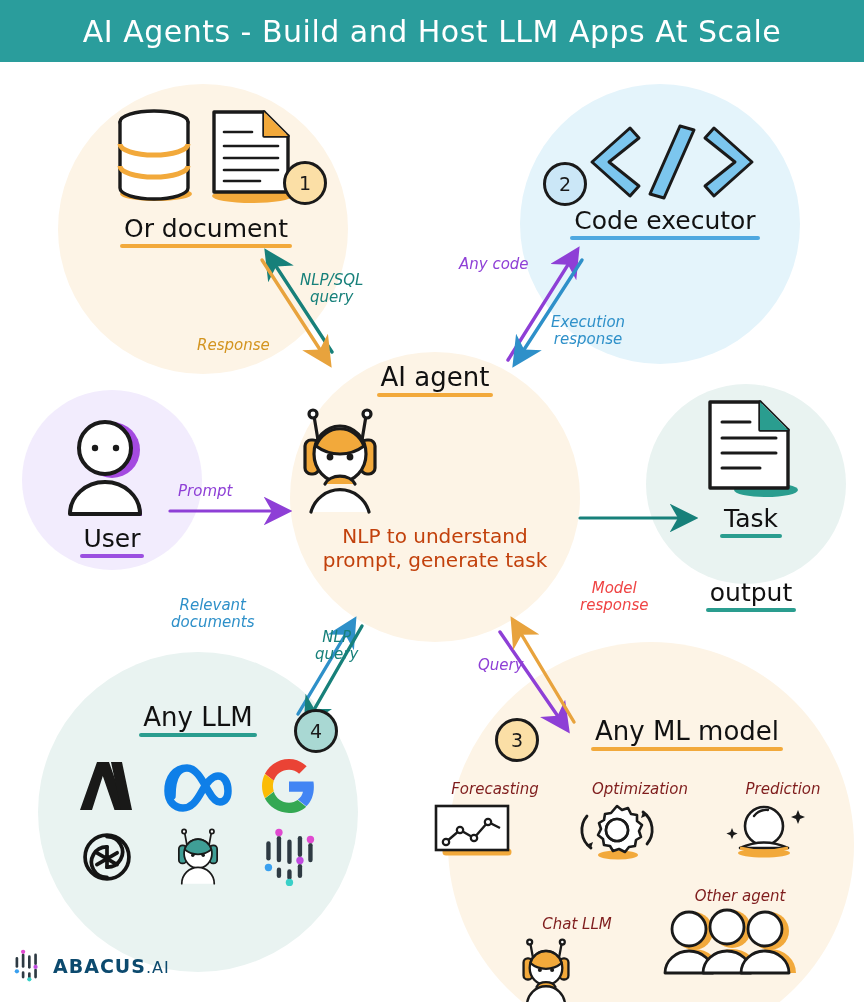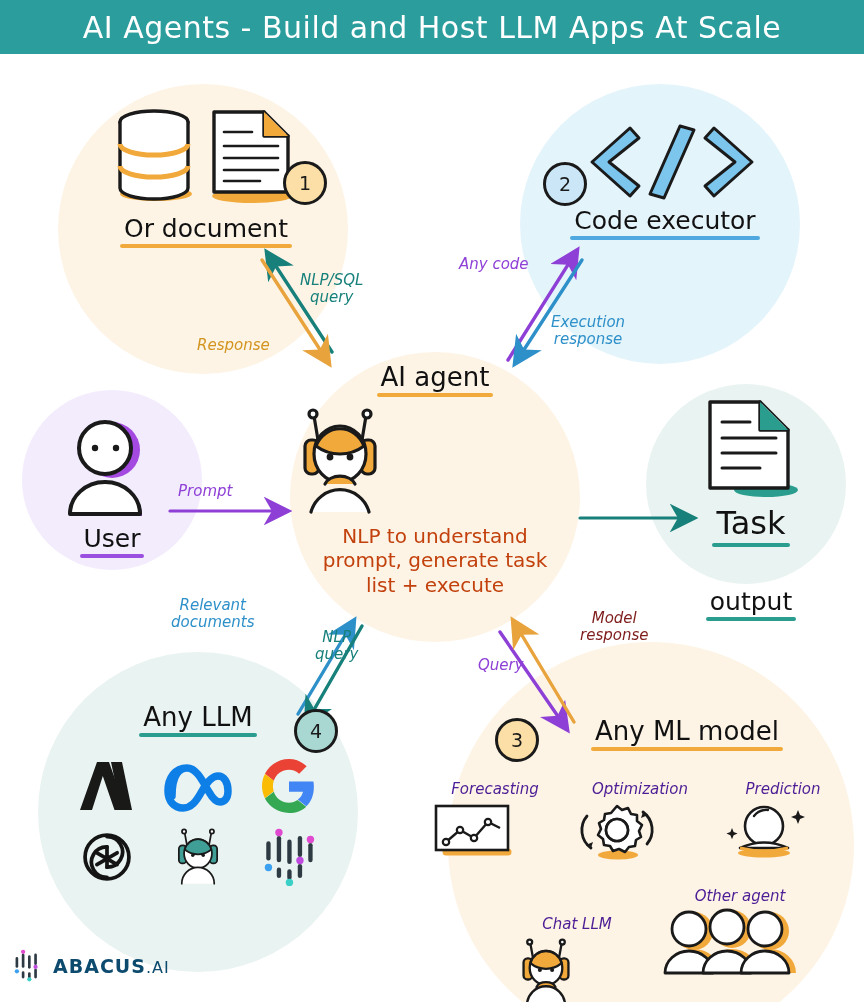--- a/index.html
+++ b/index.html
@@ -2,21 +2,21 @@
 <html><head>
 <meta charset="utf-8">
 <style>
   html,body{margin:0;padding:0;background:#ffffff;}
   body{
     width:864px;height:1002px;position:relative;overflow:hidden;
     font-family:"DejaVu Sans", sans-serif;
   }
   
   #header{
-    position:absolute;left:0;top:0;width:864px;height:54px;
+    position:absolute;left:0;top:0;width:864px;height:62px;
     background:#2a9d9c;display:flex;align-items:center;justify-content:center;
   }
   #header .title{
     color:#ffffff;font-size:30px;letter-spacing:.5px;
     font-family:"DejaVu Sans", sans-serif;font-weight:400;
   }
   
   #canvas{position:absolute;left:0;top:62px;width:864px;height:940px;}
   .blob{position:absolute;border-radius:50%;}
   .node{position:absolute;text-align:center;}
@@ -39,21 +39,21 @@
   .badge{
     position:absolute;width:38px;height:38px;border-radius:50%;
     border:3px solid #1a1a1a;display:flex;align-items:center;justify-content:center;
     font-size:19px;color:#1a1a1a;font-family:"DejaVu Sans", sans-serif;
   }
   .badge.cream{background:#fbdfa6;}
   .badge.blue{background:#cbe7f7;}
   .badge.teal{background:#a9d8d3;}
 
   .mini{position:absolute;text-align:center;}
-  .mini .cap{font-size:15px;color:#4c1d95;font-family:"DejaVu Sans", sans-serif;font-style:italic;white-space:nowrap;}
+  .mini .cap{font-size:15px;color:#7f1d1d;font-family:"DejaVu Sans", sans-serif;font-style:italic;white-space:nowrap;}
 
   
   #brand{position:absolute;left:12px;top:950px;display:flex;align-items:center;gap:9px;}
   #brand .word{font-size:19px;font-weight:700;color:#0c4a6e;letter-spacing:1px;
     font-family:"DejaVu Sans", sans-serif;}
   #brand .word .ai{font-weight:400;font-size:16px;}
   svg{display:block;overflow:visible;}
 </style>
 </head>
 <body>
@@ -126,21 +126,21 @@
     <div>Relevant</div>
     <div>documents</div>
   </div>
   <div class="arrowlabel" style="left:315px;top:567px;color:#17807a;text-align:center;">
     <div>NLP</div>
     <div>query</div>
   </div>
   <div class="arrowlabel" style="left:478px;top:595px;color:#8e3fd6;">
     <div>Query</div>
   </div>
-  <div class="arrowlabel" style="left:580px;top:548px;color:#7f1d1d;text-align:center;">
+  <div class="arrowlabel" style="left:580px;top:518px;color:#ef4444;text-align:center;">
     <div>Model</div>
     <div>response</div>
   </div>
 
   <div class="node" style="left:96px;top:44px;width:220px;">
     <svg width="200" height="98" viewBox="0 0 200 98" style="margin-left:6px;">
       <ellipse cx="150" cy="90" rx="40" ry="7" fill="#f2a93b"></ellipse>
       <ellipse cx="54" cy="88" rx="36" ry="7" fill="#f2a93b"></ellipse>
       <g stroke="#1a1a1a" stroke-width="3.4" fill="#fff" stroke-linecap="round" stroke-linejoin="round">
         <ellipse cx="52" cy="16" rx="34" ry="11"></ellipse>
@@ -199,21 +199,20 @@
         <path d="M31,40 a26,28 0 0 1 48,0 a40,40 0 0 1 -48,0 Z" fill="#f2a93b"></path>
         <circle cx="45" cy="51" r="3.4" fill="#1a1a1a" stroke="none"></circle>
         <circle cx="65" cy="51" r="3.4" fill="#1a1a1a" stroke="none"></circle>
         <path d="M40,78 a16,12 0 0 1 30,0" fill="#f2a93b"></path>
         <path d="M26,106 a30,30 0 0 1 58,0" fill="#fff"></path>
       </g>
     </svg>
     <div style="margin-top:6px;font-size:20px;line-height:1.22;color:#c2410c;">
       <div>NLP to understand</div>
       <div>prompt, generate task</div>
-      <div>list + execute</div>
     </div>
   </div>
 
   <div class="node" style="left:42px;top:350px;width:140px;">
     <svg width="110" height="110" viewBox="0 0 110 110" style="margin-left:8px;">
       <circle cx="62" cy="38" r="28" fill="#a44ae0"></circle>
       <path d="M28,104 a32,32 0 0 1 64,0 Z" fill="#a44ae0"></path>
       <g stroke="#1a1a1a" stroke-width="4" fill="#fff" stroke-linecap="round" stroke-linejoin="round">
         <circle cx="55" cy="36" r="26"></circle>
         <path d="M20,102 a35,32 0 0 1 70,0 Z"></path>
@@ -235,21 +234,21 @@
       </g>
       <path d="M66,6 L94,34 H66 Z" fill="#2a9d8f" stroke="none"></path>
       <g stroke="#1a1a1a" stroke-width="3" stroke-linecap="round">
         <line x1="28" y1="26" x2="56" y2="26"></line>
         <line x1="28" y1="42" x2="82" y2="42"></line>
         <line x1="28" y1="57" x2="82" y2="57"></line>
         <line x1="28" y1="72" x2="66" y2="72"></line>
       </g>
     </svg>
     <div style="margin-top:2px;">
-      <span class="label ul-teal" style="font-size:32px;">Task</span>
+      <span class="label ul-teal" style="font-size:25px;">Task</span>
     </div>
     <div style="margin-top:9px;">
       <span class="label ul-teal" style="font-size:25px;margin-top:36px;">output</span>
     </div>
   </div>
 
   <div class="node" style="left:62px;top:640px;width:272px;">
     <div>
       <span class="label ul-teal" style="font-size:26px;">Any LLM</span>
     </div>

